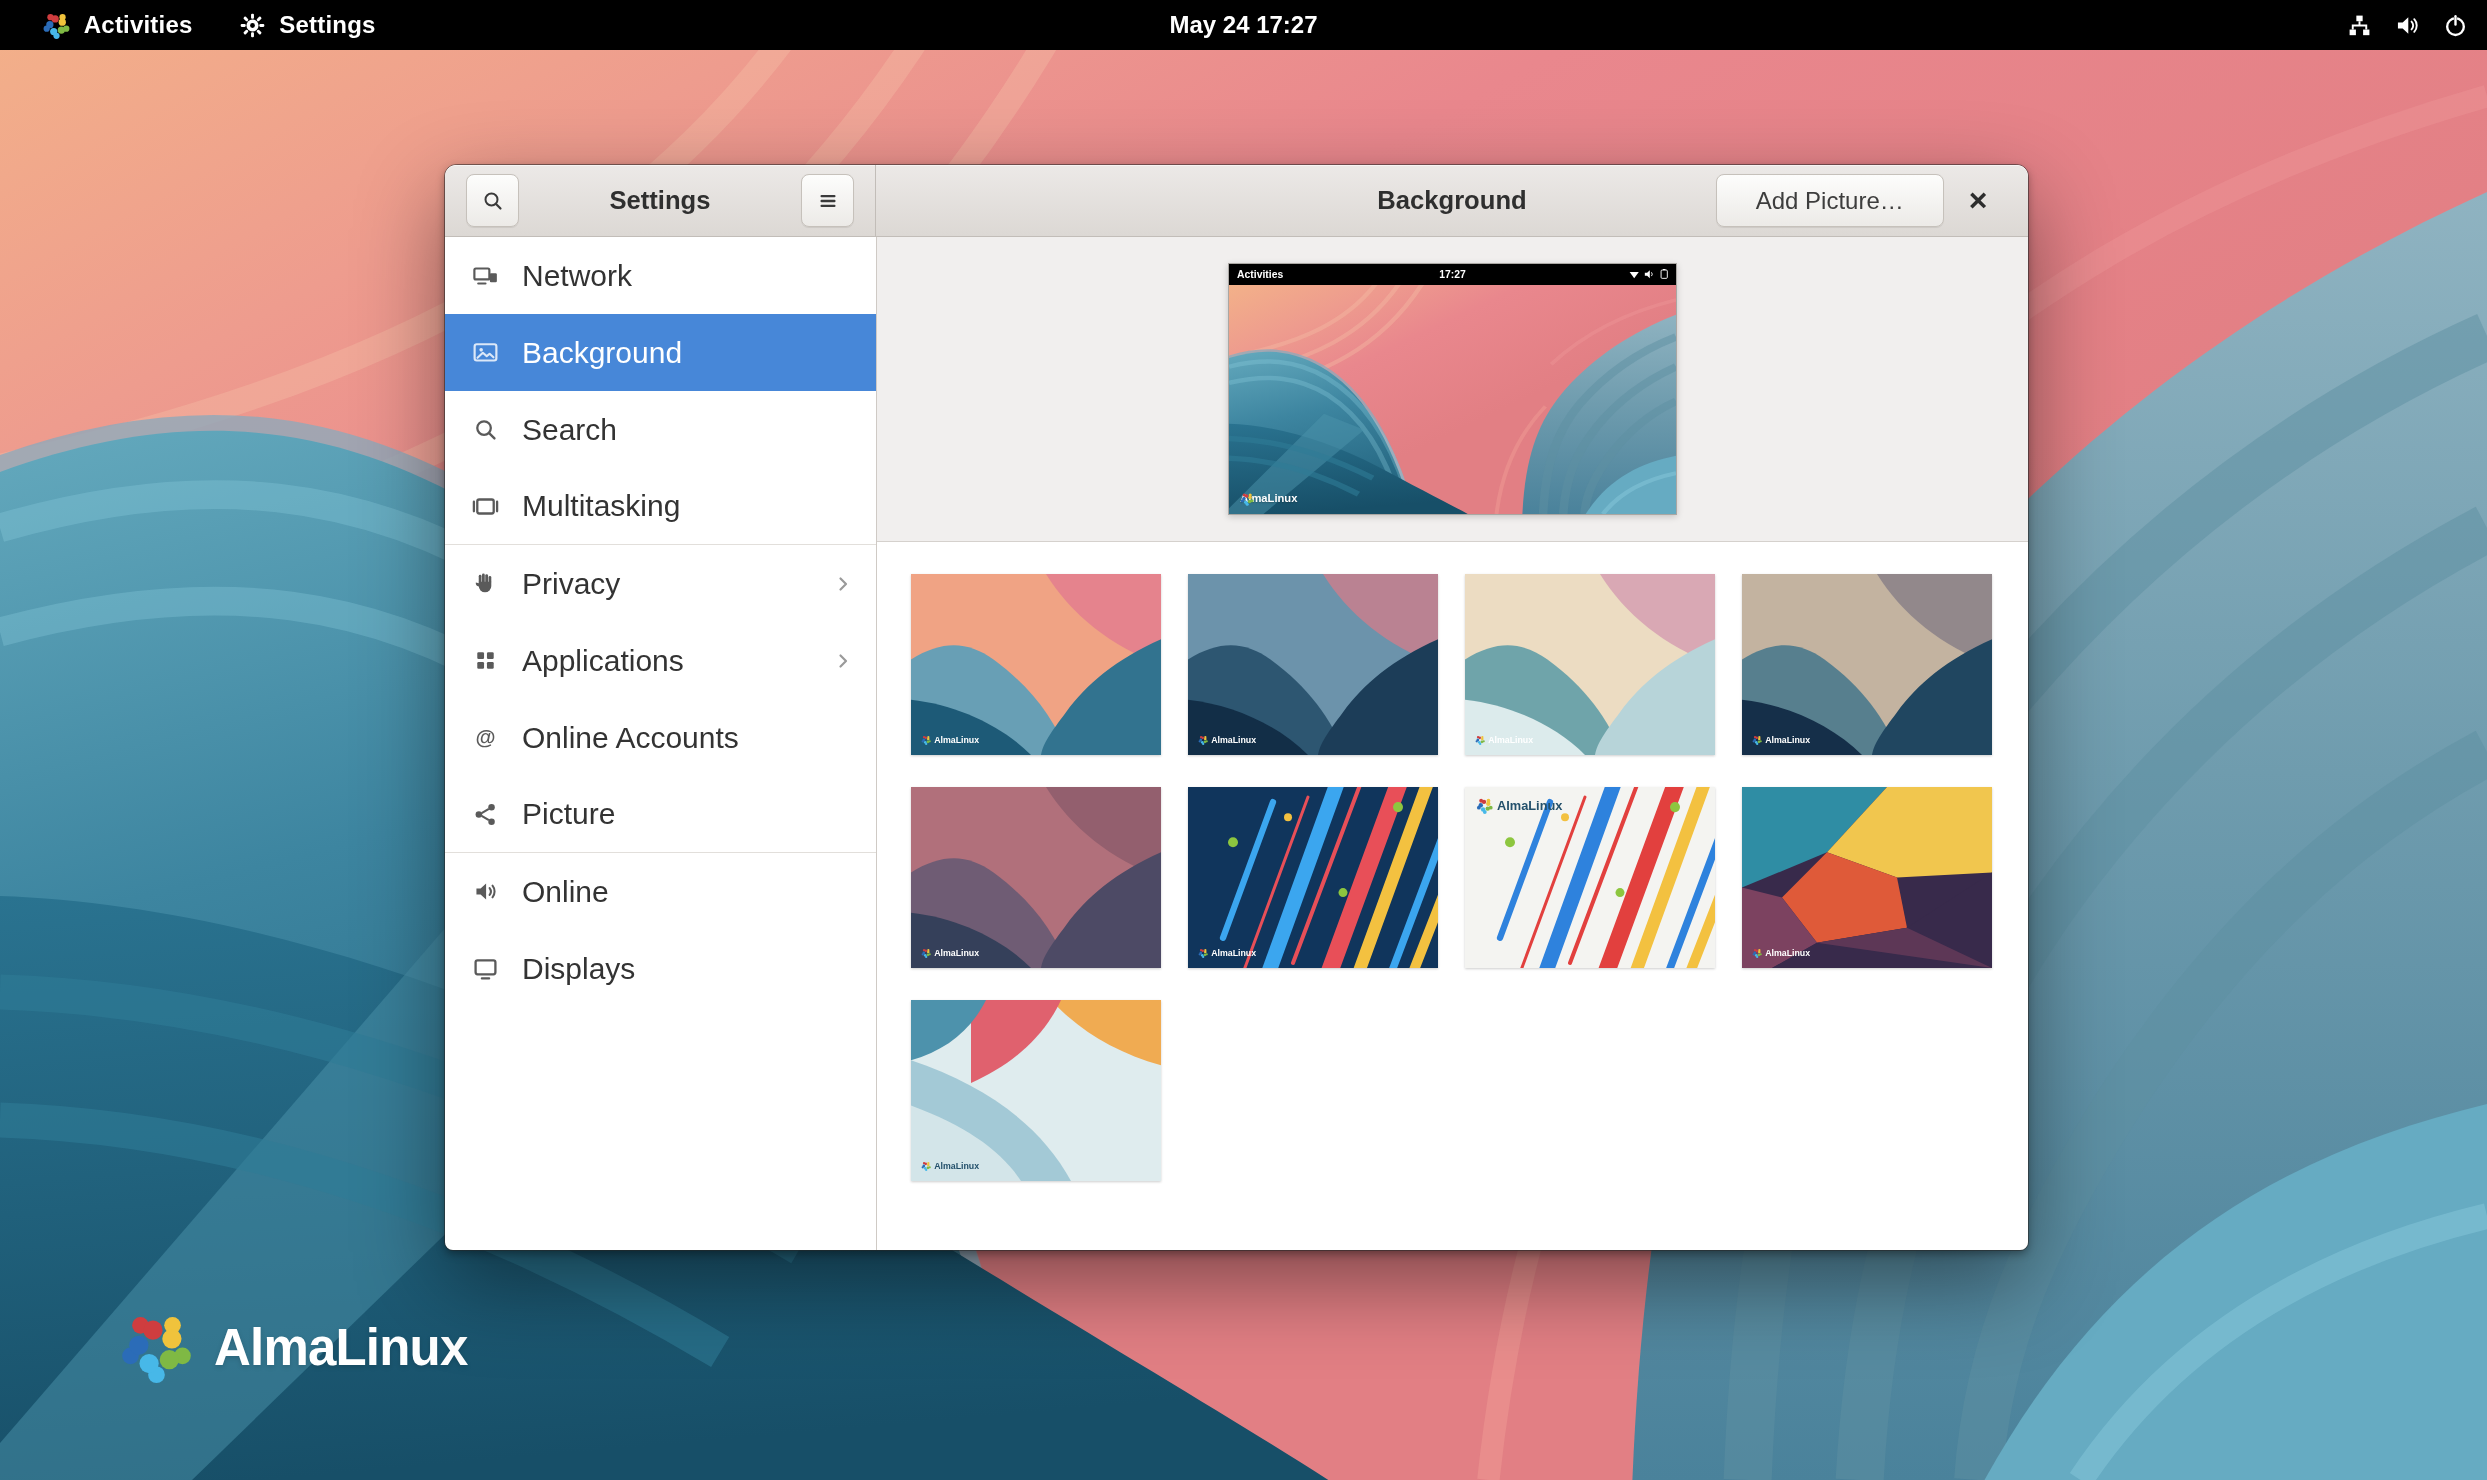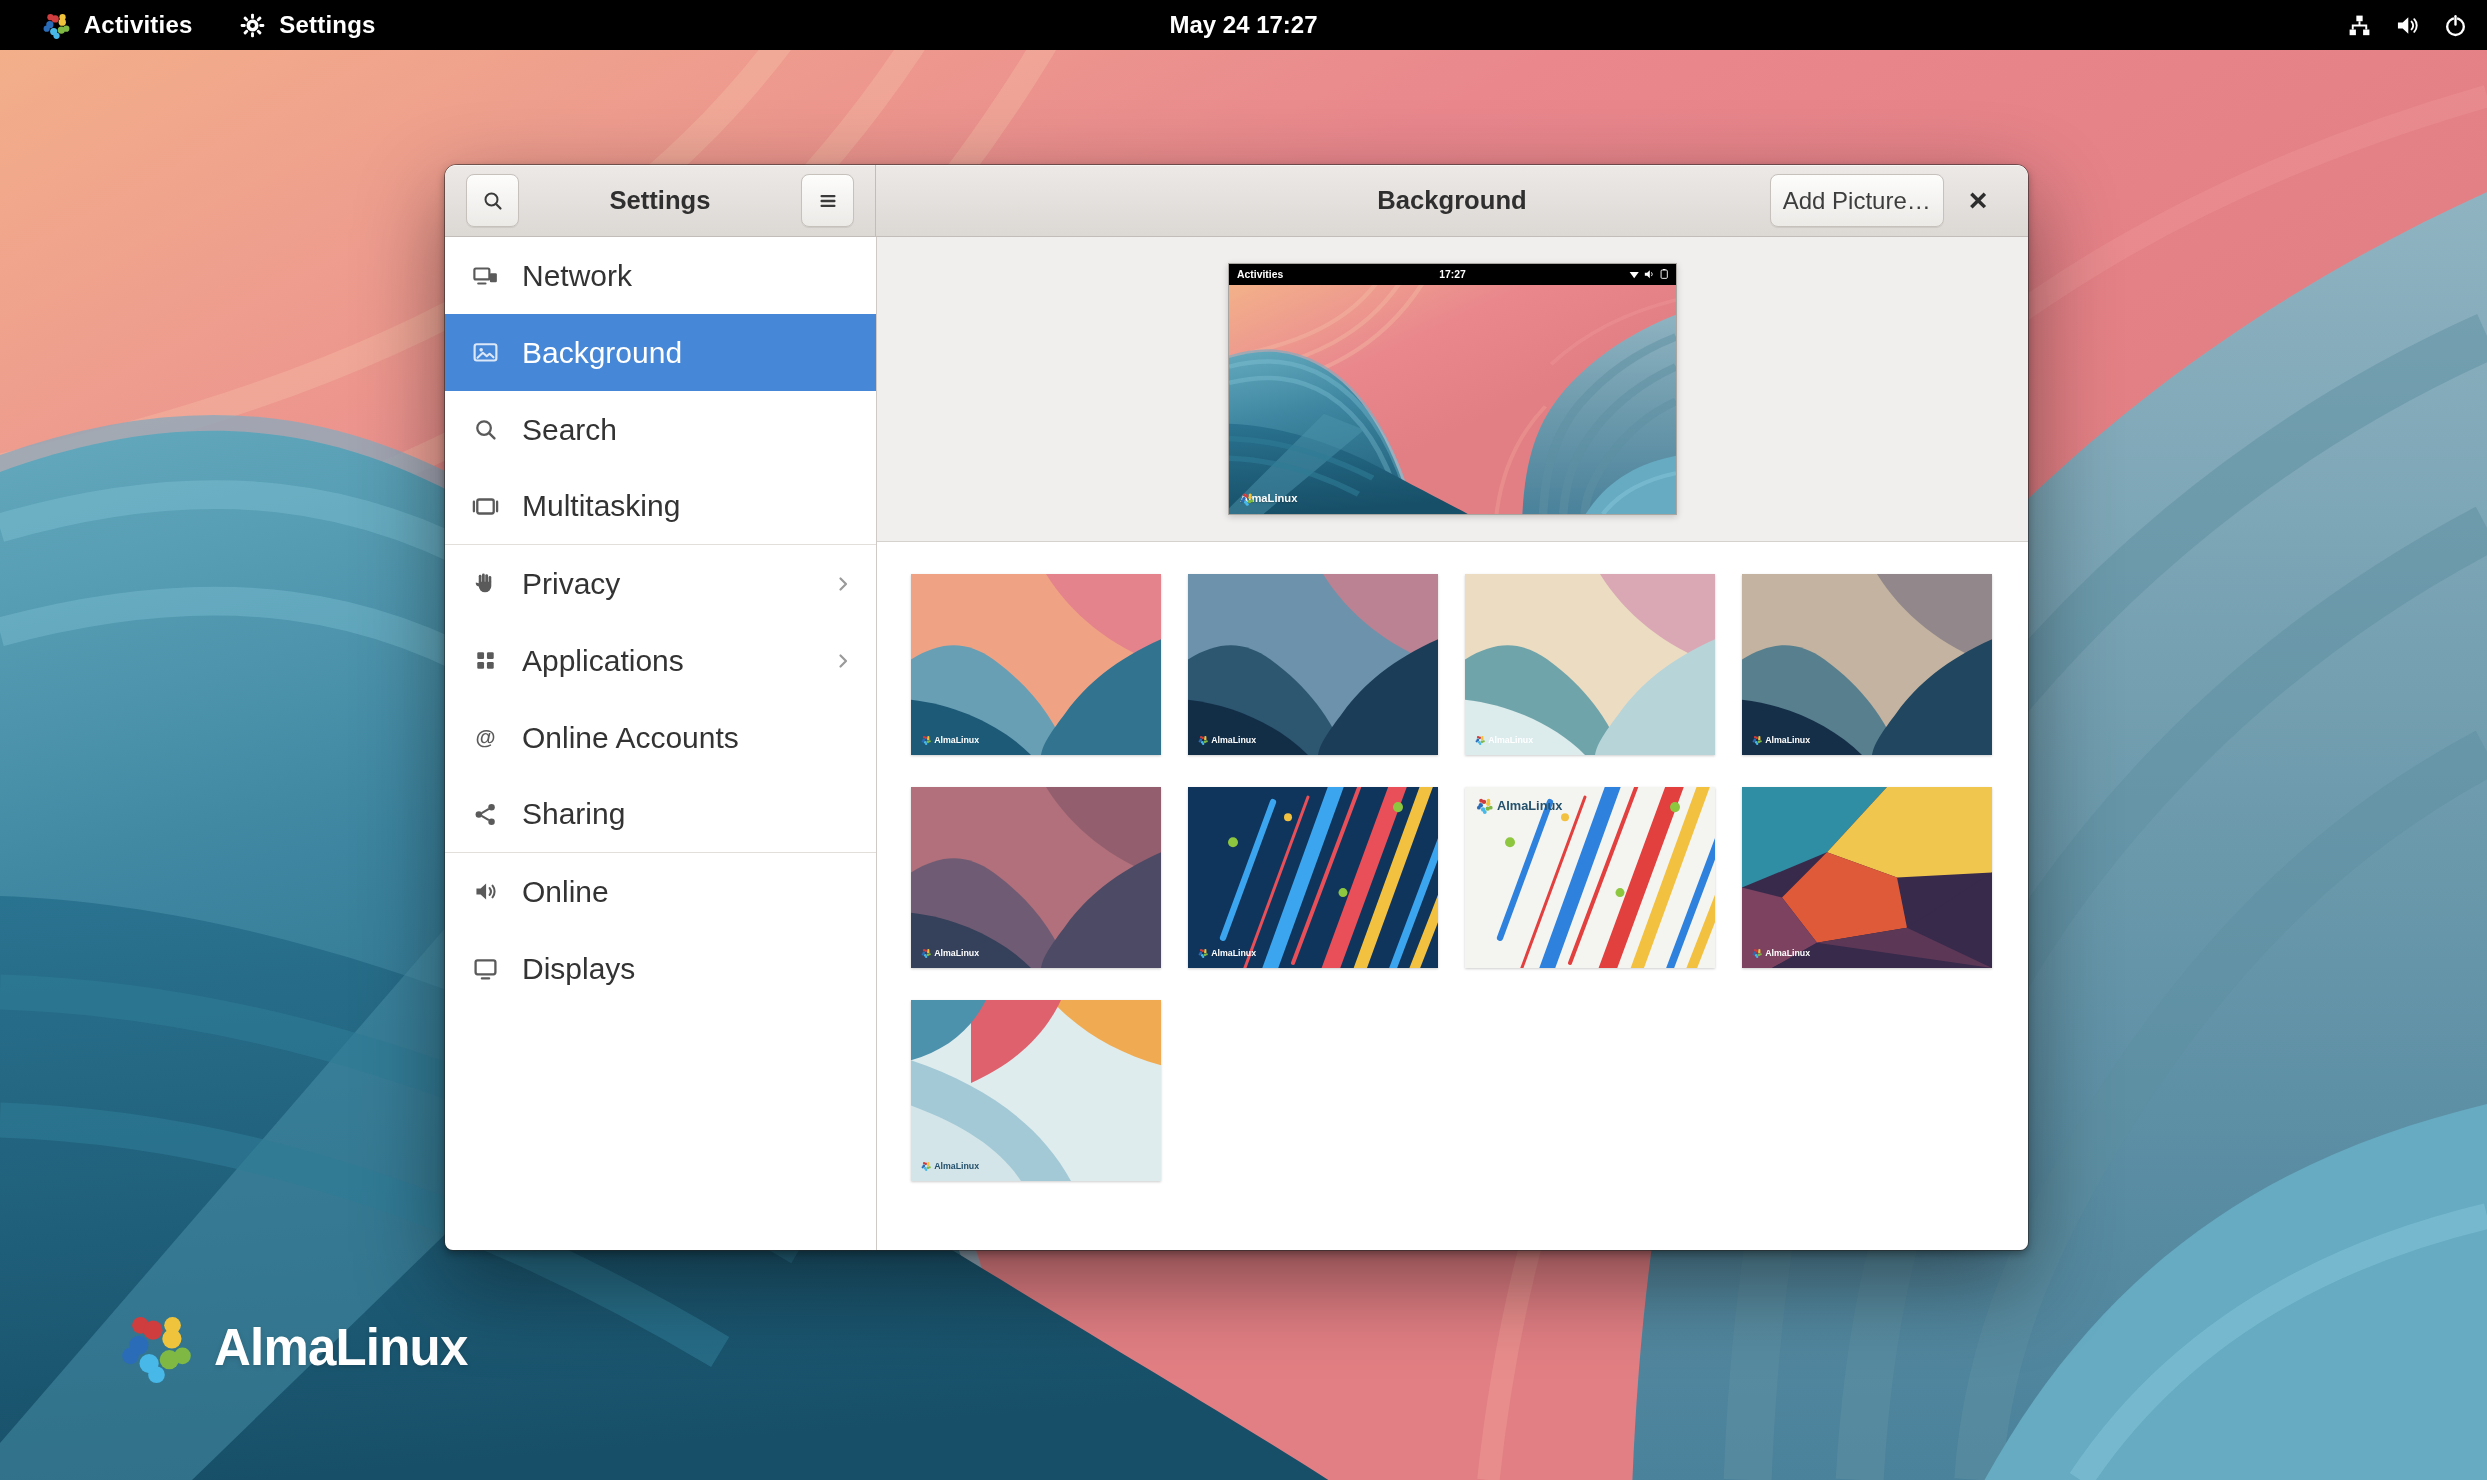--- a/index.html
+++ b/index.html
@@ -41,21 +41,21 @@
   .hb-title{font-size:25.6px;font-weight:700;color:#2f2f2f}
   .side-head .hb-title{position:absolute;left:50%;transform:translateX(-50%)}
   .main-head .hb-title{position:absolute;left:50%;transform:translateX(-50%)}
   .hb-btn{
     width:51px;height:51px;border-radius:8px;border:0.8px solid #c6c1bb;
     background:linear-gradient(#fdfdfc,#eceae7);display:flex;align-items:center;justify-content:center;
     box-shadow:0 0.8px 0.8px rgba(0,0,0,.08);cursor:pointer;color:#3a3a3a;
   }
   .hb-btn svg{width:24px;height:24px}
   .text-btn{
-    height:53px;padding:0 12px;border-radius:8px;border:0.8px solid #c6c1bb;
+    height:53px;padding:0 39px;border-radius:8px;border:0.8px solid #c6c1bb;
     background:linear-gradient(#fdfdfc,#eceae7);font-size:24px;color:#3d3d3d;
     display:flex;align-items:center;box-shadow:0 0.8px 0.8px rgba(0,0,0,.08);cursor:pointer;
     font-family:"Liberation Sans",sans-serif;
   }
   .close-x{
     width:46px;height:51px;display:flex;align-items:center;justify-content:center;
     font-size:32px;font-weight:600;color:#2d2d2d;cursor:pointer;margin-left:11.2px;
   }
   .body-row{display:flex;flex:1;min-height:0}
   
@@ -484,21 +484,21 @@
             </svg>
           </span>
           <span class="slabel">Online Accounts</span>
         </div>
         <div class="srow sep">
           <span class="sicon">
             <svg viewBox="0 0 24 24">
               <use href="#i-sharing"></use>
             </svg>
           </span>
-          <span class="slabel">Sharing</span>
+          <span class="slabel">Picture</span>
         </div>
         <div class="srow">
           <span class="sicon">
             <svg viewBox="0 0 24 24">
               <use href="#i-sound"></use>
             </svg>
           </span>
           <span class="slabel">Online</span>
         </div>
         <div class="srow">

